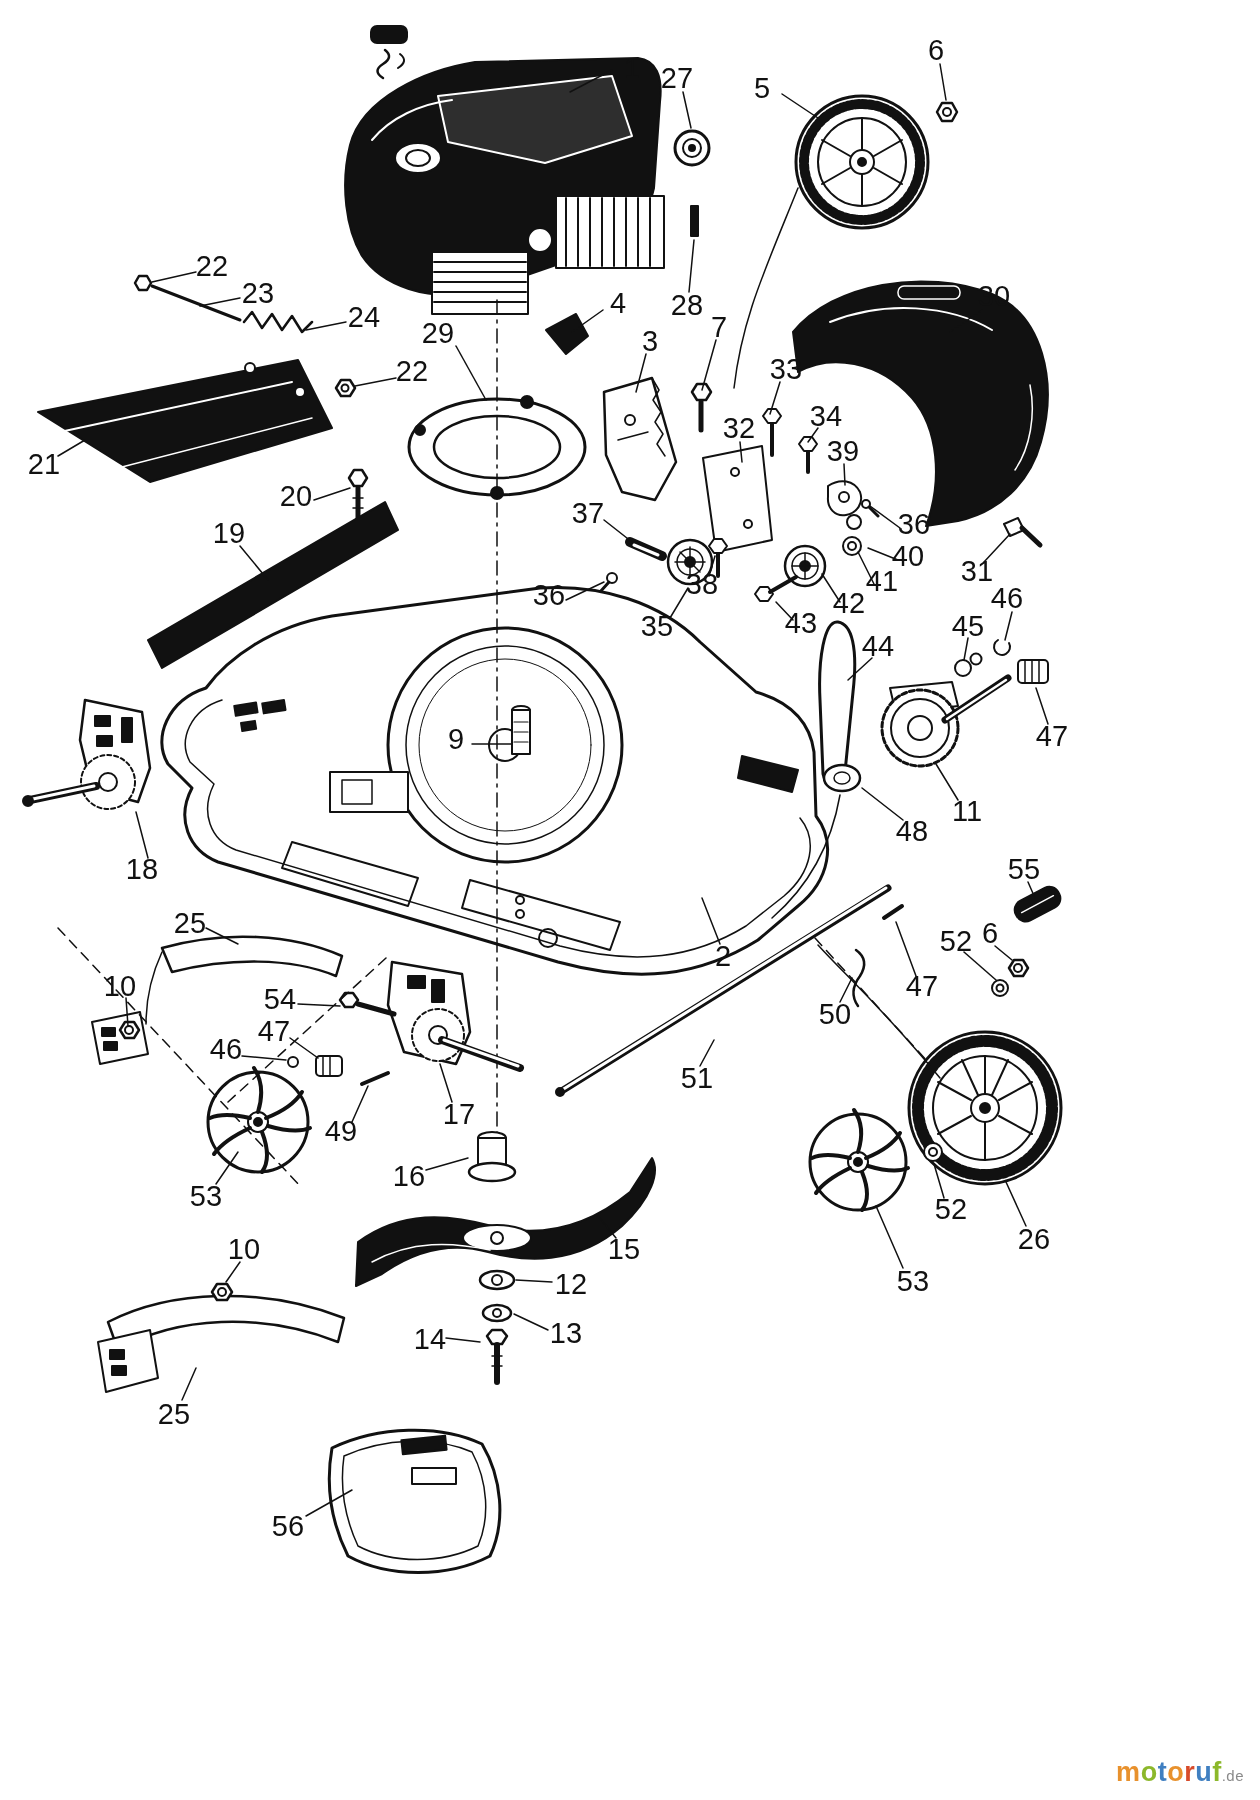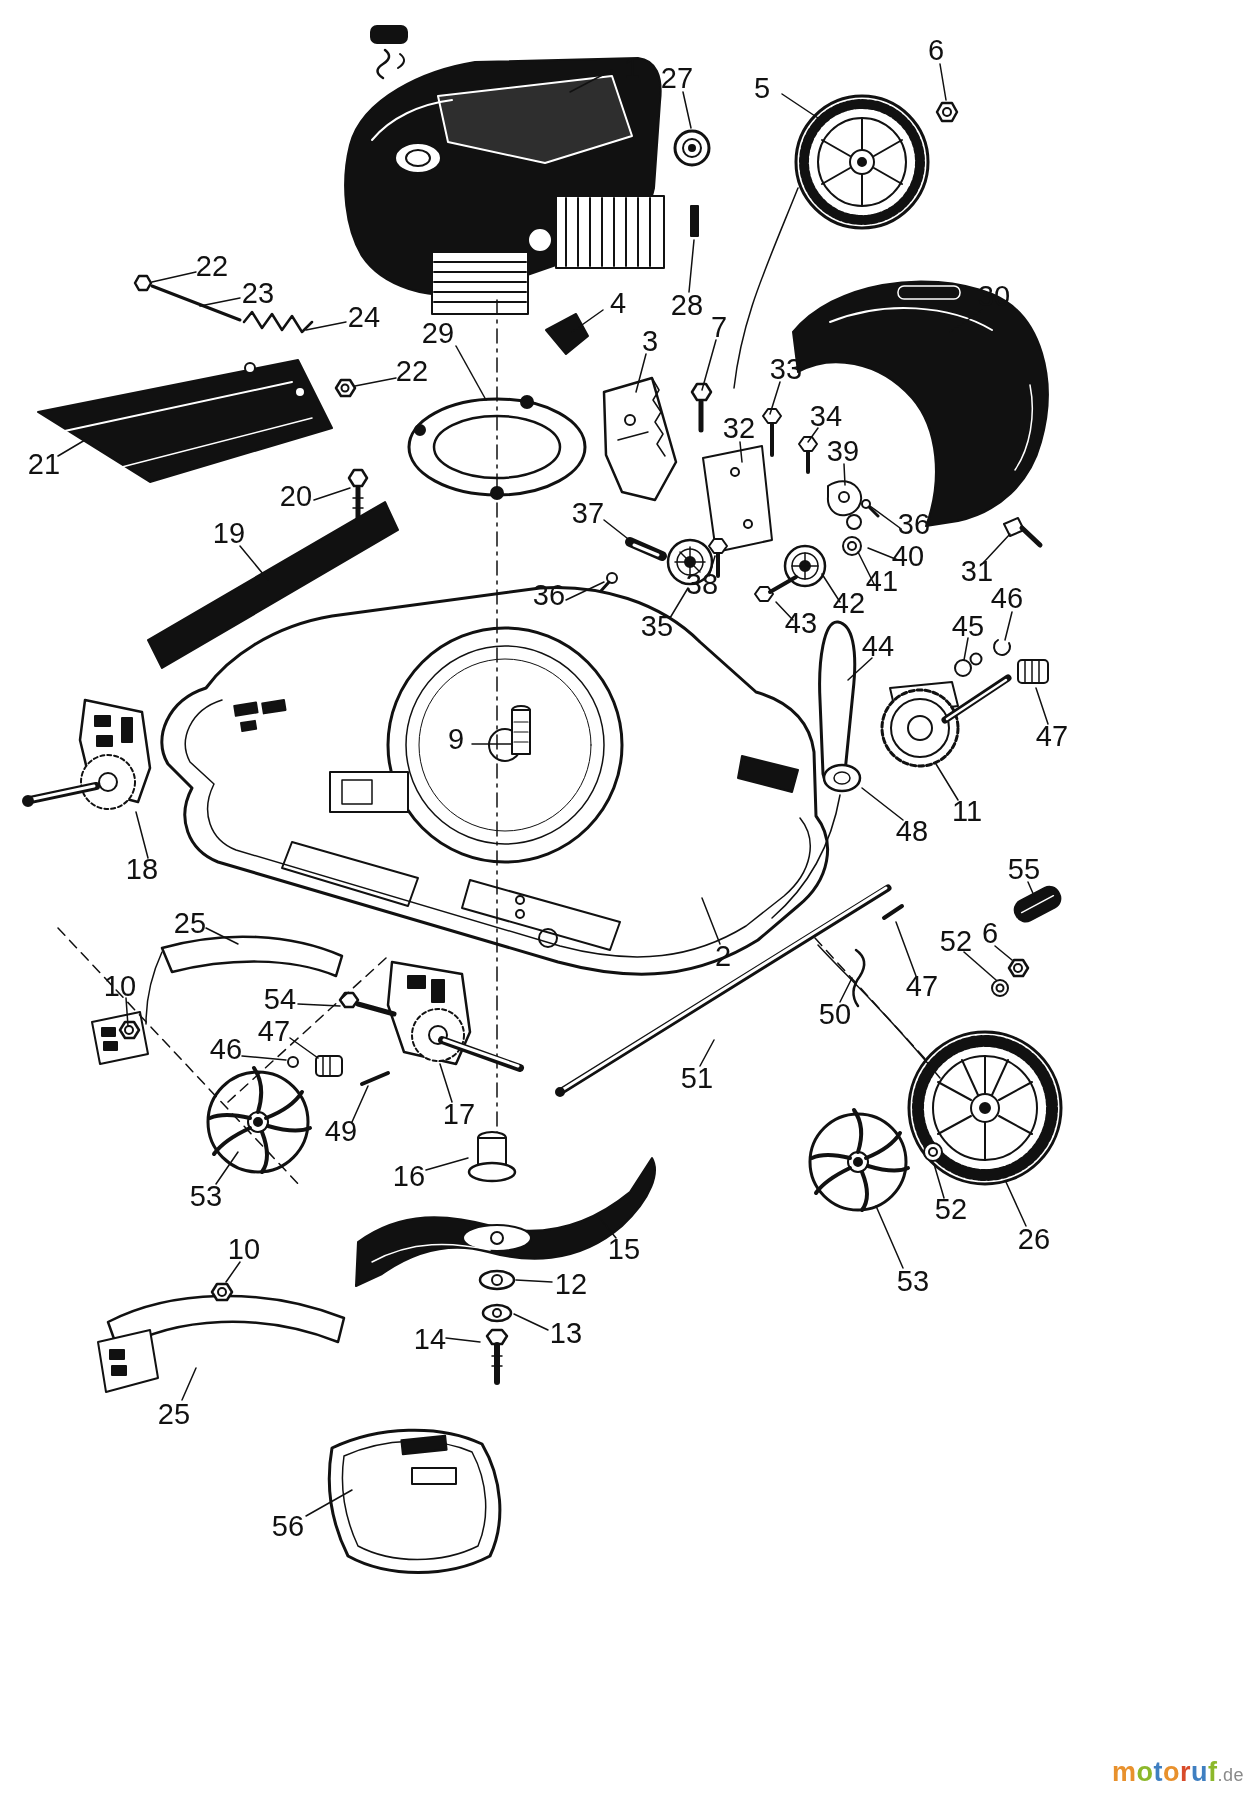--- a/index.html
+++ b/index.html
@@ -2,21 +2,21 @@
 <html><head>
 <meta charset="utf-8">
 <style>
   html,body{margin:0;padding:0;background:#ffffff;}
   .canvas{position:relative;width:1260px;height:1800px;background:#ffffff;overflow:hidden;
           font-family:"Liberation Sans", sans-serif;}
   .canvas svg{position:absolute;left:0;top:0;}
   .lbl{font-family:"Liberation Sans", sans-serif;font-size:29px;fill:#111;text-anchor:middle;}
   .watermark{position:absolute;right:16px;bottom:12px;font-weight:bold;font-size:27px;
              font-family:"Liberation Sans", sans-serif;letter-spacing:0.5px;}
-  .watermark .suffix{font-size:18px;color:#8a8a8a;font-weight:normal;}
+  .watermark .suffix{font-size:15px;color:#8a8a8a;font-weight:normal;}
 </style>
 </head>
 <body>
 
 <div class="canvas">
 <svg width="1260" height="1800" viewBox="0 0 1260 1800">
 
   <g stroke="#111" fill="none" stroke-width="2" stroke-linecap="round" stroke-linejoin="round">
 
     <g>

